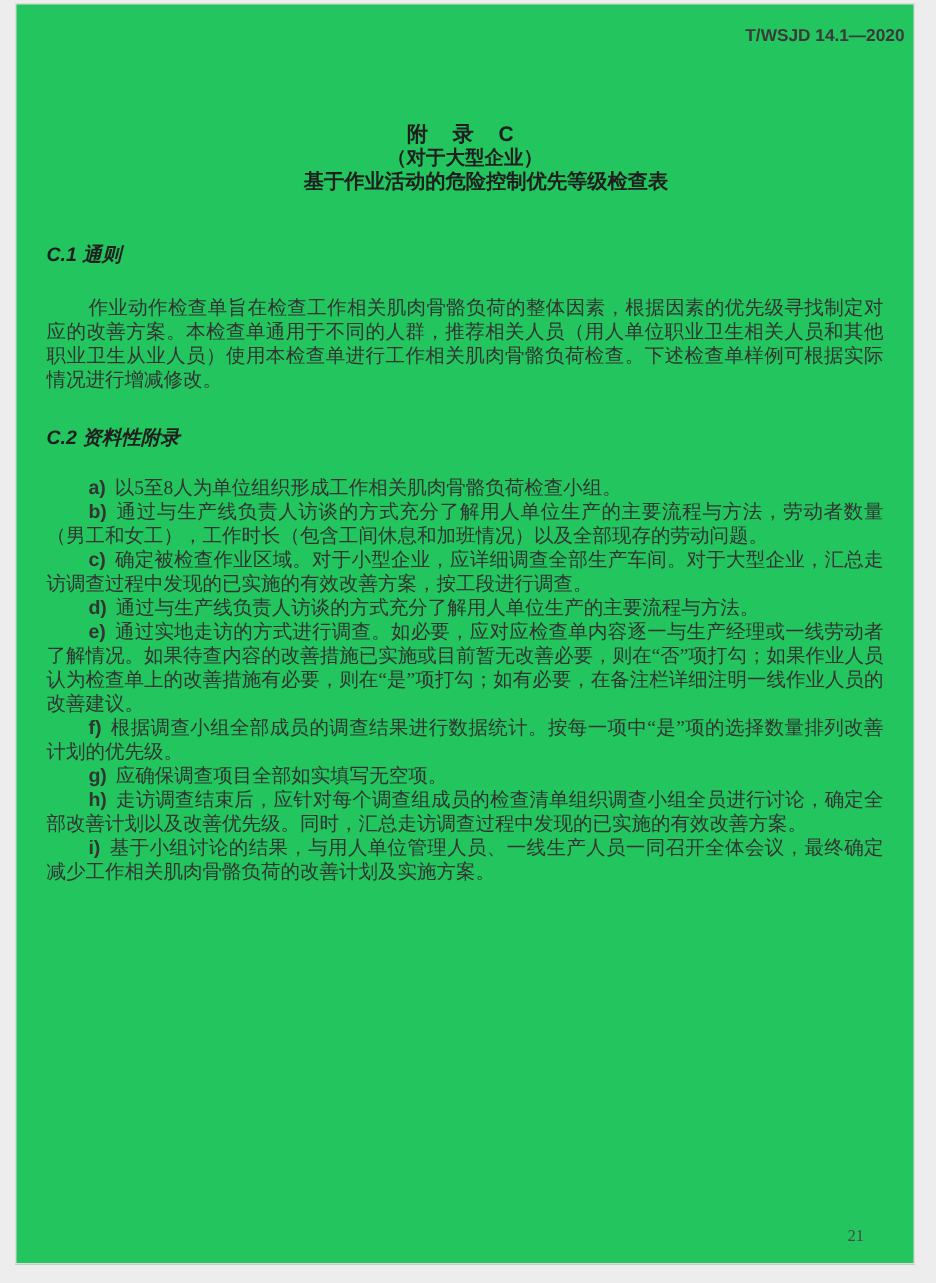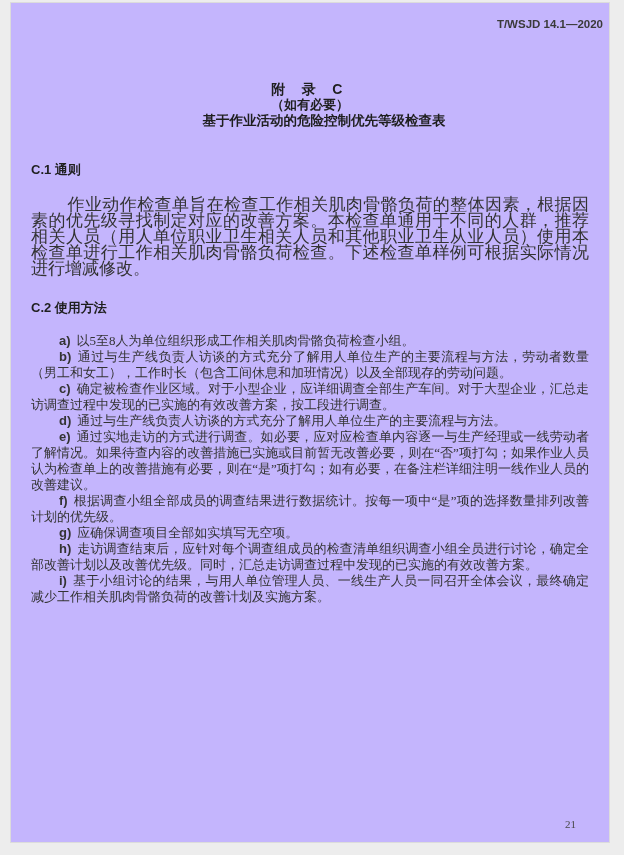--- a/index.html
+++ b/index.html
@@ -10,21 +10,21 @@
     background: #ededed;
     overflow: hidden;
     font-family: "Liberation Serif", "DejaVu Serif", serif;
   }
   .page {
     position: absolute;
     left: 10px;
     top: 2px;
     width: 600px;
     height: 841px;
-    background: #c4b5fd;
+    background: #22c55e;
     border: 1px solid #dcdcdc;
     box-sizing: border-box;
     color: #2f2f2f;
   }
   .doc-header {
     margin: 14px 6px 0 0;
     text-align: right;
     font-family: "Liberation Sans", "DejaVu Sans", sans-serif;
     font-weight: bold;
     font-size: 11.5px;
@@ -55,26 +55,27 @@
   .content {
     margin: 0 20px;
   }
   .section-heading {
     font-family: "Liberation Sans", "DejaVu Sans", sans-serif;
     font-weight: bold;
     font-size: 13px;
     line-height: 14px;
     color: #1f1f1f;
     margin: 0;
+    font-style: italic;
   }
   .heading-c1 { margin-top: 34px; }
   .heading-c2 { margin-top: 24px; }
   .para {
     margin: 20px 0 0 0;
-    font-size: 17px;
+    font-size: 13px;
     line-height: 16px;
     text-indent: 2.15em;
     text-align: justify;
     color: #333333;
   }
   .items {
     margin-top: 18px;
   }
   .item {
     margin: 0;
@@ -100,31 +101,31 @@
 </style>
 </head>
 <body>
 
 <div class="page">
 
   <div class="doc-header">T/WSJD 14.1—2020</div>
 
   <div class="title-block">
     <div class="t1">附 录 C</div>
-    <div class="t2">（如有必要）</div>
+    <div class="t2">（对于大型企业）</div>
     <div class="t3">基于作业活动的危险控制优先等级检查表</div>
   </div>
 
   <div class="content">
 
     <p class="section-heading heading-c1">C.1 通则</p>
 
     <p class="para">作业动作检查单旨在检查工作相关肌肉骨骼负荷的整体因素，根据因素的优先级寻找制定对应的改善方案。本检查单通用于不同的人群，推荐相关人员（用人单位职业卫生相关人员和其他职业卫生从业人员）使用本检查单进行工作相关肌肉骨骼负荷检查。下述检查单样例可根据实际情况进行增减修改。</p>
 
-    <p class="section-heading heading-c2">C.2 使用方法</p>
+    <p class="section-heading heading-c2">C.2 资料性附录</p>
 
     <div class="items">
       <p class="item"><span class="item-label">a)</span><span>以5至8人为单位组织形成工作相关肌肉骨骼负荷检查小组。</span></p>
       <p class="item"><span class="item-label">b)</span><span>通过与生产线负责人访谈的方式充分了解用人单位生产的主要流程与方法，劳动者数量（男工和女工），工作时长（包含工间休息和加班情况）以及全部现存的劳动问题。</span></p>
       <p class="item"><span class="item-label">c)</span><span>确定被检查作业区域。对于小型企业，应详细调查全部生产车间。对于大型企业，汇总走访调查过程中发现的已实施的有效改善方案，按工段进行调查。</span></p>
       <p class="item"><span class="item-label">d)</span><span>通过与生产线负责人访谈的方式充分了解用人单位生产的主要流程与方法。</span></p>
       <p class="item"><span class="item-label">e)</span><span>通过实地走访的方式进行调查。如必要，应对应检查单内容逐一与生产经理或一线劳动者了解情况。如果待查内容的改善措施已实施或目前暂无改善必要，则在“否”项打勾；如果作业人员认为检查单上的改善措施有必要，则在“是”项打勾；如有必要，在备注栏详细注明一线作业人员的改善建议。</span></p>
       <p class="item"><span class="item-label">f)</span><span>根据调查小组全部成员的调查结果进行数据统计。按每一项中“是”项的选择数量排列改善计划的优先级。</span></p>
       <p class="item"><span class="item-label">g)</span><span>应确保调查项目全部如实填写无空项。</span></p>
       <p class="item"><span class="item-label">h)</span><span>走访调查结束后，应针对每个调查组成员的检查清单组织调查小组全员进行讨论，确定全部改善计划以及改善优先级。同时，汇总走访调查过程中发现的已实施的有效改善方案。</span></p>

